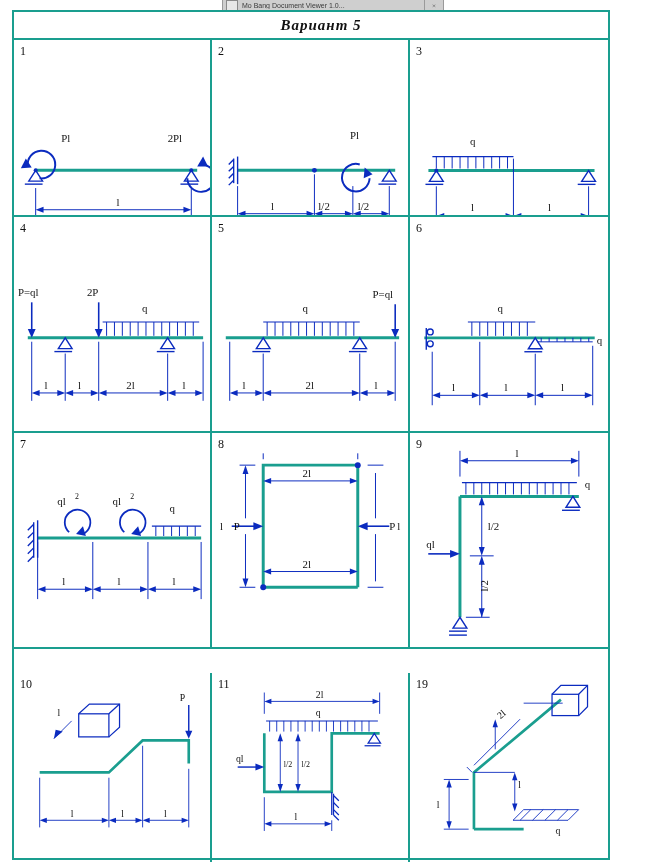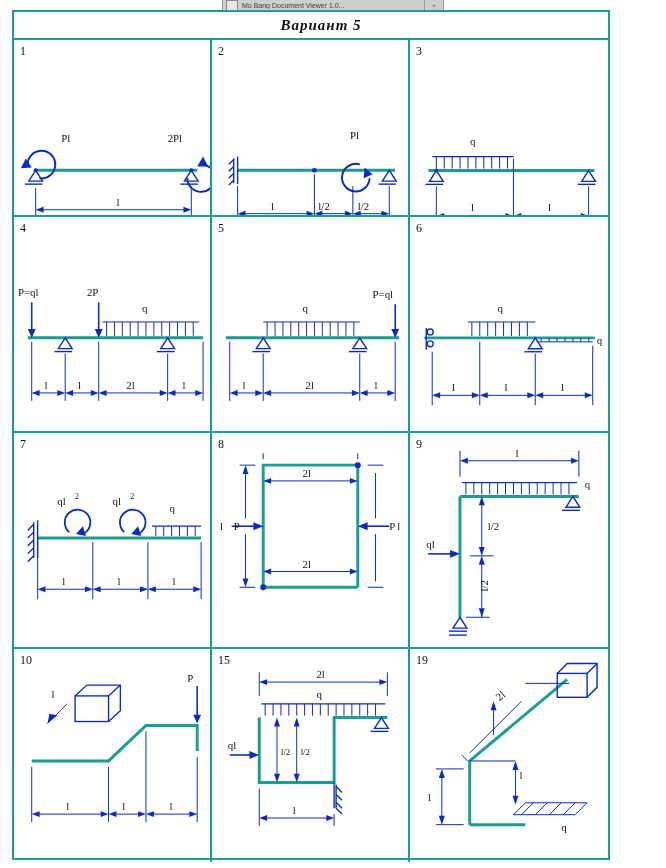--- a/index.html
+++ b/index.html
@@ -13,21 +13,21 @@
   .winbar .wclose{margin-left:auto;width:18px;height:100%;border-left:1px solid #9a9a9a;display:flex;align-items:center;justify-content:center;font-size:7px;color:#444;}
 
   .sheet{position:absolute;left:12px;top:10px;width:598px;height:850px;border:2px solid #1a9e8f;box-sizing:border-box;}
 
   .title{height:26px;border-bottom:2px solid #1a9e8f;display:flex;align-items:center;justify-content:center;padding-left:20px;}
   .title span{font-style:italic;font-weight:bold;font-size:15px;color:#111;letter-spacing:1px;}
 
   .grid{display:grid;grid-template-columns:1fr 1fr 1fr;grid-template-rows:177px 216px 216px 213px;}
   .cell{position:relative;border-right:2px solid #1a9e8f;border-bottom:2px solid #1a9e8f;overflow:hidden;}
   .grid .cell:nth-child(3n){border-right:none;}
-  .grid .cell:nth-child(n+10){border-bottom:none;}
+  .grid .cell:nth-child(n+10){border-bottom:none;margin-top:24px;}
   .num{position:absolute;left:6px;top:4px;font-size:12px;color:#111;font-family:"Liberation Serif",serif;}
 
   .fig{position:absolute;left:0;top:0;width:100%;height:100%;}
   svg{display:block;}
   .lbl{font-family:"Liberation Serif",serif;font-size:11px;fill:#111;}
 </style>
 </head>
 <body>
 
 <div id="root">
@@ -498,21 +498,21 @@
           </g>
           <text class="lbl" x="38" y="48">l</text>
           <text class="lbl" x="176" y="32">P</text>
           <text class="lbl" x="53" y="162">l</text>
           <text class="lbl" x="110" y="162">l</text>
           <text class="lbl" x="158" y="162">l</text>
         </svg>
       </div>
 
       <div class="cell">
-        <div class="num">15</div>
+        <div class="num">11</div>
         <svg class="fig" viewBox="0 0 199 213">
           <polyline points="48,68 48,134 124,134 124,68 178,68" fill="none" stroke="#1a9e8f" stroke-width="3"></polyline>
           <line x1="50" y1="54" x2="176" y2="54" stroke="#0b2bbf" stroke-width="1.2"></line>
           <g stroke="#0b2bbf" stroke-width="1">
             <line x1="54" y1="54" x2="54" y2="66"></line>
               <line x1="62" y1="54" x2="62" y2="66"></line>
             <line x1="70" y1="54" x2="70" y2="66"></line>
               <line x1="78" y1="54" x2="78" y2="66"></line>
             <line x1="86" y1="54" x2="86" y2="66"></line>
               <line x1="94" y1="54" x2="94" y2="66"></line>

